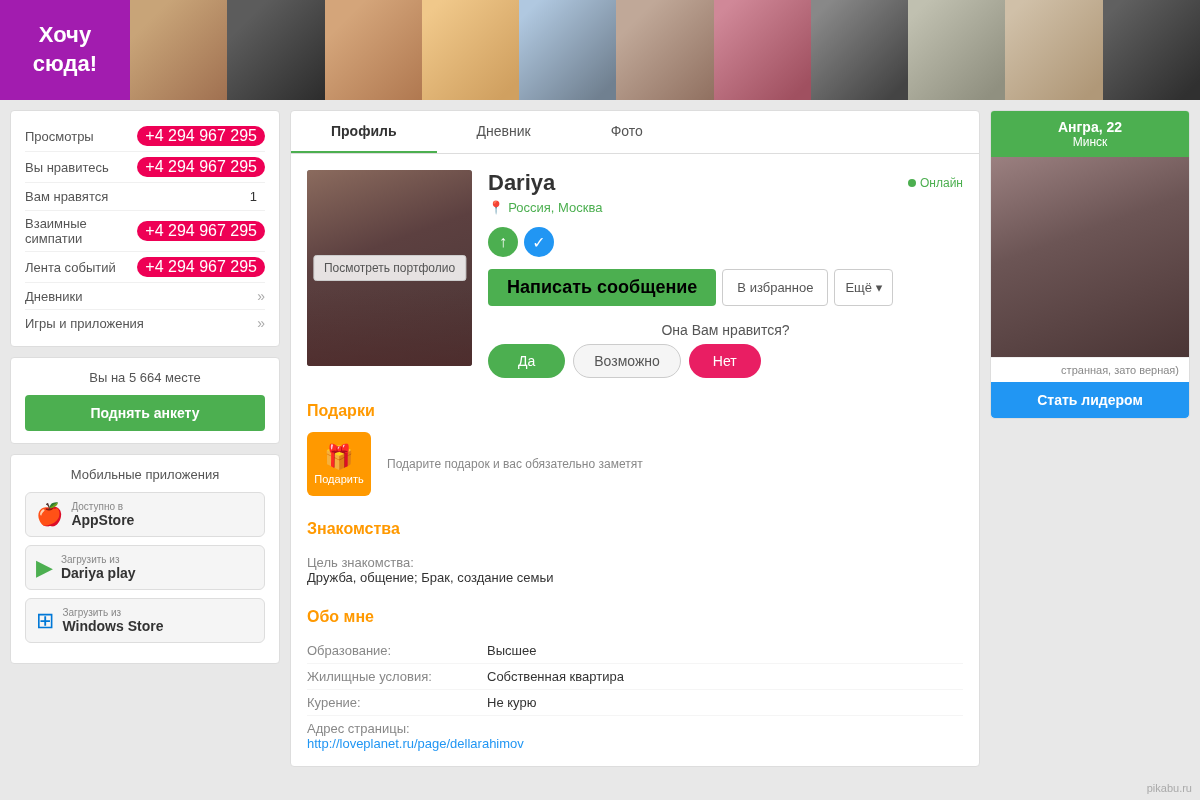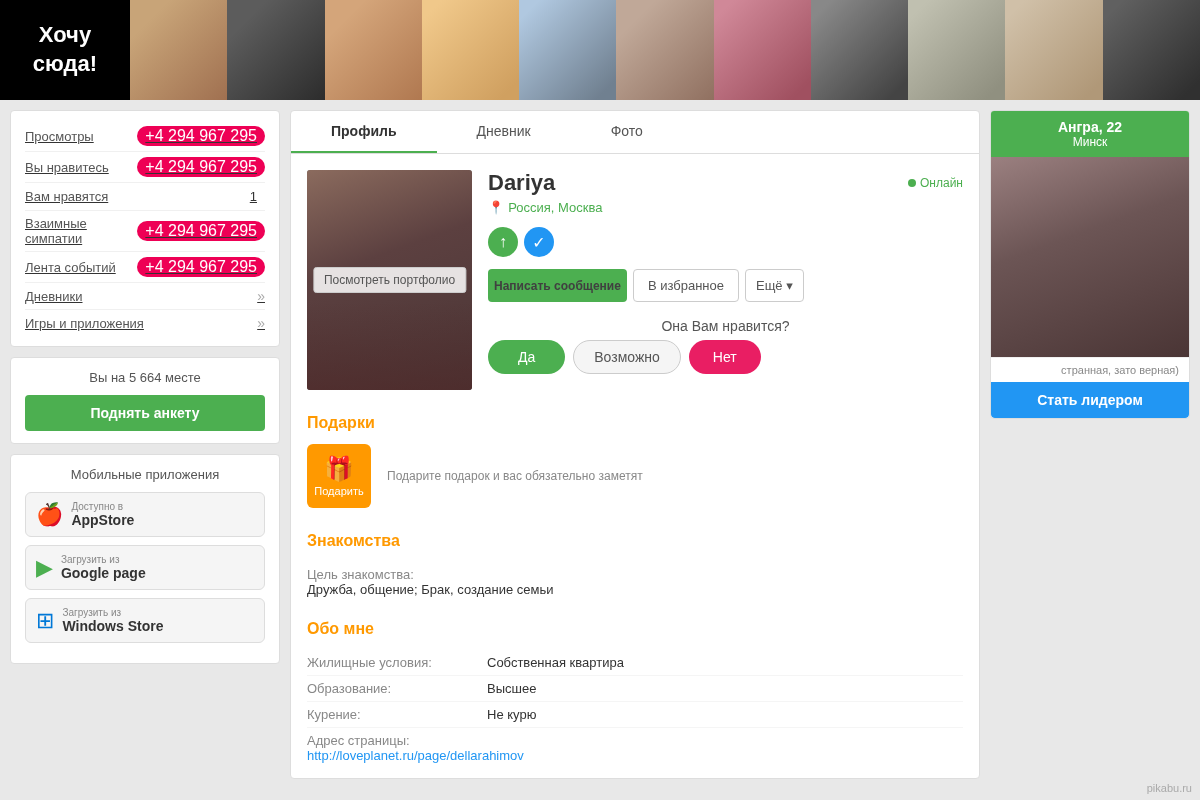--- a/index.html
+++ b/index.html
@@ -7,21 +7,21 @@
 
     
     .top-banner {
       display: flex;
       height: 100px;
       background: #ddd;
       overflow: hidden;
     }
     .top-banner .want-btn {
       min-width: 130px;
-      background: #000000;
+      background: #a21caf;
       display: flex;
       align-items: center;
       justify-content: center;
       font-size: 22px;
       font-weight: bold;
       color: #fff;
       padding: 10px 16px;
       cursor: pointer;
       flex-shrink: 0;
     }
@@ -42,21 +42,20 @@
       display: flex;
       flex-direction: column;
       gap: 10px;
     }
 
     .stats-box {
       background: #fff;
       border: 1px solid #ddd;
       border-radius: 4px;
       padding: 10px 14px;
-      text-decoration: underline;
     }
     .stats-box .stat-row {
       display: flex;
       justify-content: space-between;
       align-items: center;
       padding: 5px 0;
       border-bottom: 1px solid #f0f0f0;
       font-size: 13px;
     }
     .stats-box .stat-row:last-child { border-bottom: none; }
@@ -150,21 +149,21 @@
 
     .profile-body {
       display: flex;
       gap: 16px;
       padding: 16px;
     }
     .profile-photo-col { flex-shrink: 0; width: 165px; }
     .profile-photo-wrap {
       position: relative;
       width: 165px;
-      height: 220px;
+      height: 196px;
       background: #888;
       border-radius: 3px;
       overflow: hidden;
     }
     .profile-photo-overlay {
       position: absolute;
       top: 50%;
       left: 50%;
       transform: translate(-50%, -50%);
       background: rgba(255,255,255,0.85);
@@ -220,25 +219,25 @@
       width: 30px; height: 30px; border-radius: 50%;
       display: flex; align-items: center; justify-content: center;
       font-size: 16px; cursor: pointer; border: none;
     }
     .action-icon-btn.green { background: #4caf50; color: #fff; }
     .action-icon-btn.blue { background: #2196f3; color: #fff; }
 
     .action-buttons { display: flex; gap: 6px; margin-bottom: 16px; }
     .btn-write {
       background: #4caf50;
-      color: #404040;
+      color: #000000;
       border: none;
       border-radius: 4px;
-      padding: 8px 6px;
-      font-size: 12px;
+      padding: 8px 19px;
+      font-size: 18px;
       cursor: pointer;
       font-weight: bold;
     }
     .btn-fav {
       background: #fff;
       color: #555;
       border: 1px solid #ccc;
       border-radius: 4px;
       padding: 8px 14px;
       font-size: 13px;
@@ -454,21 +453,21 @@
         <span class="app-icon">🍎</span>
         <span class="app-text">
           <span class="app-sub">Доступно в</span>
           <span class="app-name">AppStore</span>
         </span>
       </a>
       <a class="app-btn" href="#">
         <span class="app-icon" style="color:#4caf50;">▶</span>
         <span class="app-text">
           <span class="app-sub">Загрузить из</span>
-          <span class="app-name">Google page</span>
+          <span class="app-name">Dariya play</span>
         </span>
       </a>
       <a class="app-btn" href="#">
         <span class="app-icon" style="color:#0078d7;">⊞</span>
         <span class="app-text">
           <span class="app-sub">Загрузить из</span>
           <span class="app-name">Windows Store</span>
         </span>
       </a>
     </div>
@@ -544,26 +543,26 @@
           <span class="info-key">Цель знакомства:</span>
           <span class="info-val">Дружба, общение; Брак, создание семьи</span>
         </div>
       </div>
     </div>
 
     <div class="about-section">
       <div class="section-title-orange">Обо мне</div>
       <div class="info-table">
         <div class="info-row">
+          <span class="info-key">Образование:</span>
+          <span class="info-val">Высшее</span>
+        </div>
+        <div class="info-row">
           <span class="info-key">Жилищные условия:</span>
           <span class="info-val">Собственная квартира</span>
-        </div>
-        <div class="info-row">
-          <span class="info-key">Образование:</span>
-          <span class="info-val">Высшее</span>
         </div>
         <div class="info-row">
           <span class="info-key">Курение:</span>
           <span class="info-val">Не курю</span>
         </div>
         <div class="info-row">
           <span class="info-key">Адрес страницы:</span>
           <a href="#" class="info-val" style="color:#2196f3; text-decoration:none;">http://loveplanet.ru/page/dellarahimov</a>
         </div>
       </div>

